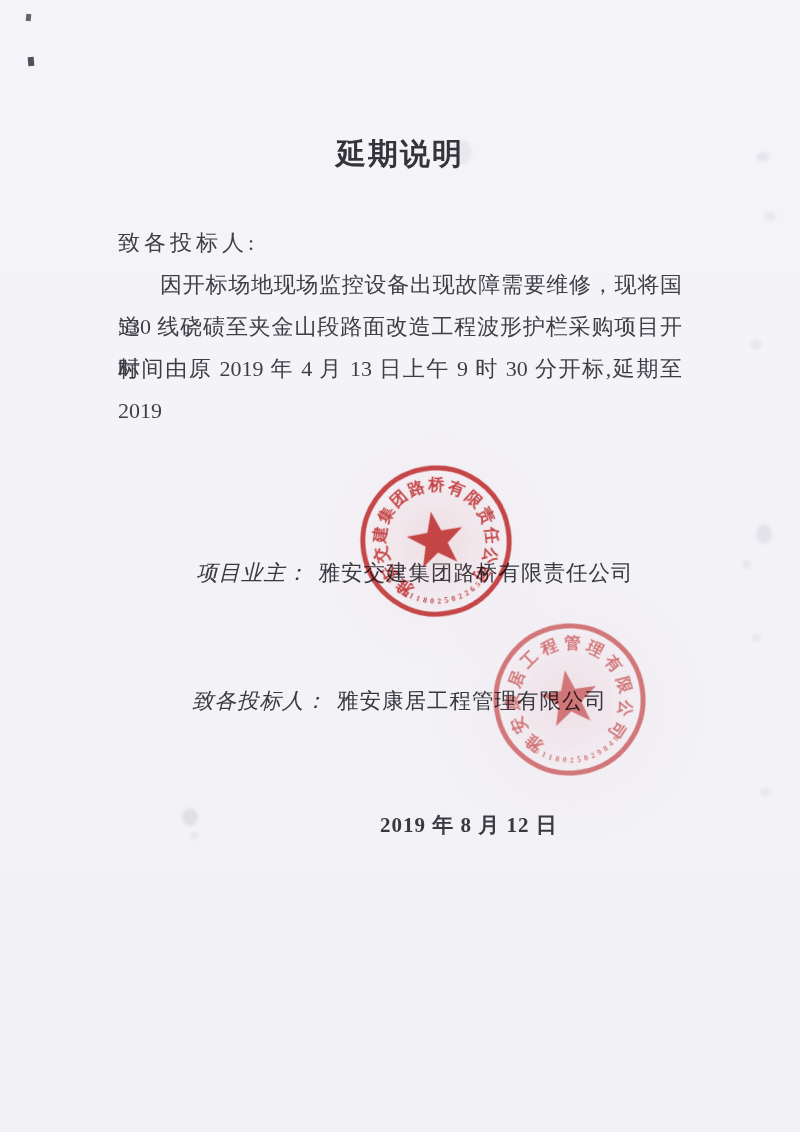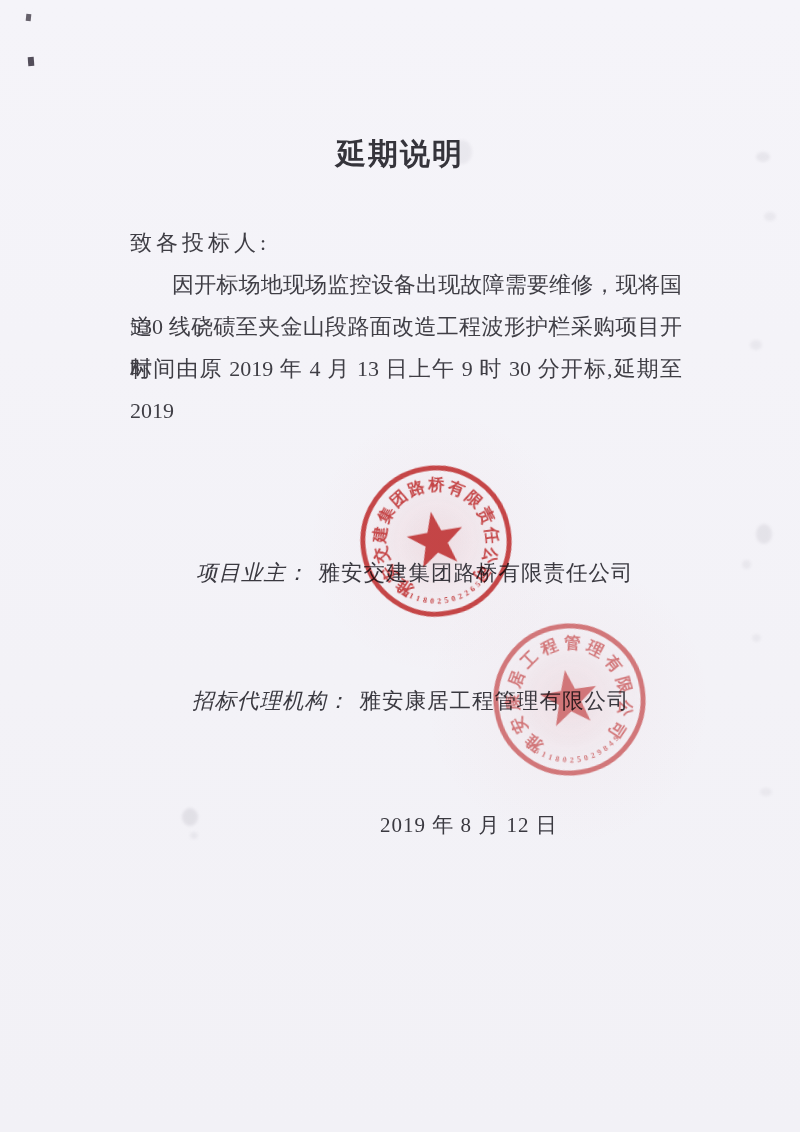--- a/index.html
+++ b/index.html
@@ -19,38 +19,38 @@
   }
   .title{
     position:absolute;top:134px;left:0;width:100%;
     text-align:center;font-size:30px;font-weight:bold;
     letter-spacing:2px;color:#35343b;
   }
   .content{
     position:absolute;top:222px;left:118px;width:564px;
     font-size:22px;
   }
-  .line{line-height:42px;height:42px;white-space:nowrap;margin-left:12px;}
+  .line{line-height:42px;height:42px;white-space:nowrap;}
   .salutation{letter-spacing:4px;}
   .j{
     white-space:normal;
     text-align:justify;
     text-align-last:justify;
   }
   .indent{text-indent:42px;}
   .sign-line{
     position:absolute;left:196px;font-size:21.5px;letter-spacing:1px;
     white-space:nowrap;color:#3a3940;
   }
   .sign-line .lbl{margin-right:10px;font-style:italic;}
   .owner-line{top:558px;}
   .agency-line{top:686px;left:192px;}
   .date-line{
     position:absolute;top:811px;left:380px;
-    font-size:21px;letter-spacing:1px;color:#3a3940;
+    font-size:21px;letter-spacing:1px;color:#3a3940;font-weight:bold;
   }
   .seal{
     position:absolute;
     mix-blend-mode:multiply;
     filter:blur(0.3px);
     pointer-events:none;
   }
   .seal svg{overflow:visible;display:block;}
   .seal text{font-family:"Liberation Serif","DejaVu Serif",serif;}
   .seal-owner{
@@ -107,21 +107,21 @@
     <div class="line j indent">因开标场地现场监控设备出现故障需要维修，现将国道</div>
     <div class="line j">530 线硗碛至夹金山段路面改造工程波形护栏采购项目开标</div>
     <div class="line j">时间由原 2019 年 4 月 13 日上午 9 时 30 分开标,延期至 2019</div>
   </div>
 
   <div class="sign-line owner-line">
     <span class="lbl">项目业主：</span><span>雅安交建集团路桥有限责任公司</span>
   </div>
 
   <div class="sign-line agency-line">
-    <span class="lbl">招标代理机构：</span><span>雅安康居工程管理有限公司</span>
+    <span class="lbl">致各投标人：</span><span>雅安康居工程管理有限公司</span>
   </div>
 
   <div class="date-line">2019 年 8 月 12 日</div>
 
   <div class="seal seal-owner">
       <svg viewBox="0 0 160 160" width="100%" height="100%">
         <circle cx="80" cy="80" r="74" fill="none" stroke="#cb3a3a" stroke-width="5"></circle>
         <polygon points="80.0,50.0 87.1,70.3 108.5,70.7 91.4,83.7 97.6,104.3 80.0,92.0 62.4,104.3 68.6,83.7 51.5,70.7 72.9,70.3" fill="#cb3a3a"></polygon>
         <text x="40.404472883837165" y="121.00236861930313" fill="#cb3a3a" font-size="16.5" font-weight="bold" text-anchor="middle" dominant-baseline="central" transform="rotate(-136.0 40.4 121.0)">雅</text>
         <text x="28.372843961063907" y="104.15857527527947" fill="#cb3a3a" font-size="16.5" font-weight="bold" text-anchor="middle" dominant-baseline="central" transform="rotate(-115.1 28.4 104.2)">安</text>

